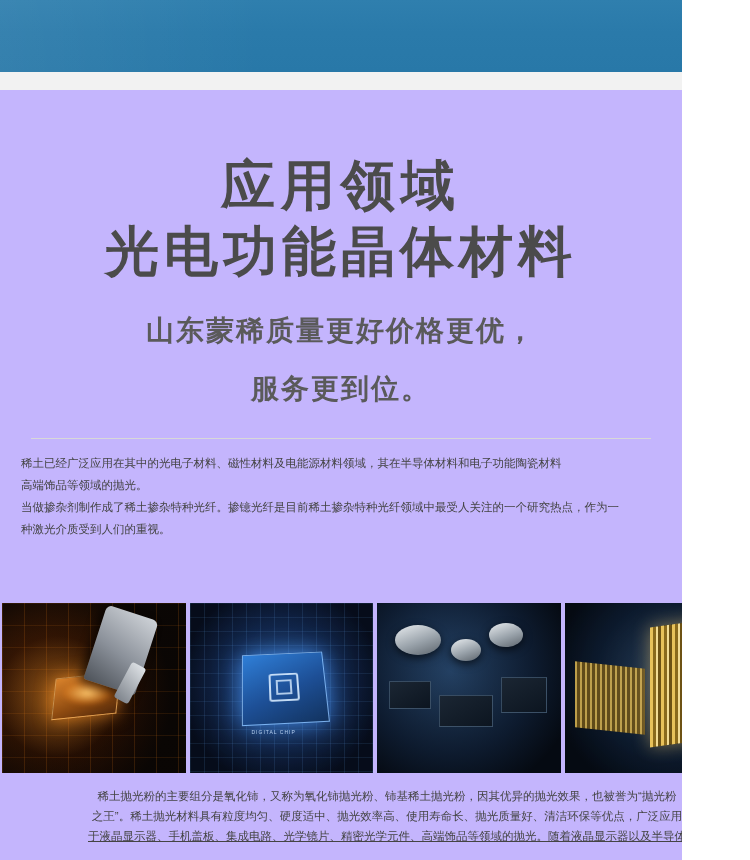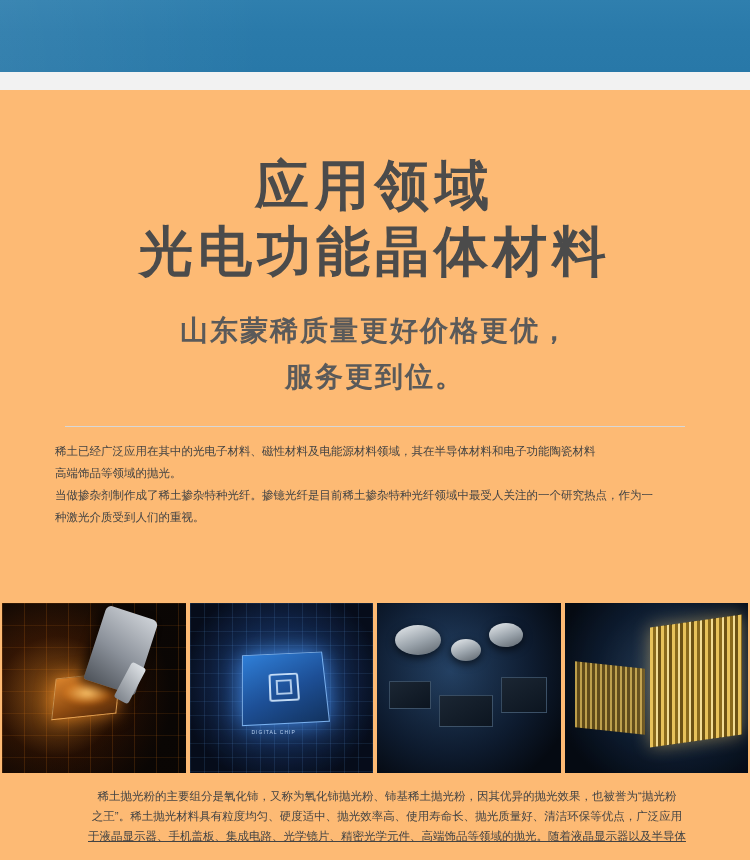--- a/index.html
+++ b/index.html
@@ -8,23 +8,23 @@
   }
   body {
     width: 750px;
     height: 860px;
     background: #ffffff;
     font-family: "Liberation Sans", sans-serif;
     overflow: hidden;
   }
   .page {
     position: relative;
-    width: 750px;
+    width: 682px;
     height: 860px;
-    background: #fdba74;
+    background: #c4b5fd;
     overflow: hidden;
   }
 
   
   .top-band {
     width: 750px;
     height: 72px;
     background: linear-gradient(180deg, #2f7fae 0%, #2a7aaa 45%, #2878a8 100%);
     position: relative;
   }
@@ -63,20 +63,21 @@
   .hero h2 {
     margin: 24px 0 0 0;
     font-size: 28px;
     line-height: 46px;
     font-weight: bold;
     color: #5a5a5a;
     letter-spacing: 2px;
   }
   .hero h2 .sub2 {
     display: block;
+    margin-top: 12px;
   }
 
   
   .rule {
     width: 620px;
     height: 1px;
     background: #d8d8d8;
     margin: 26px auto 0 auto;
   }
 

